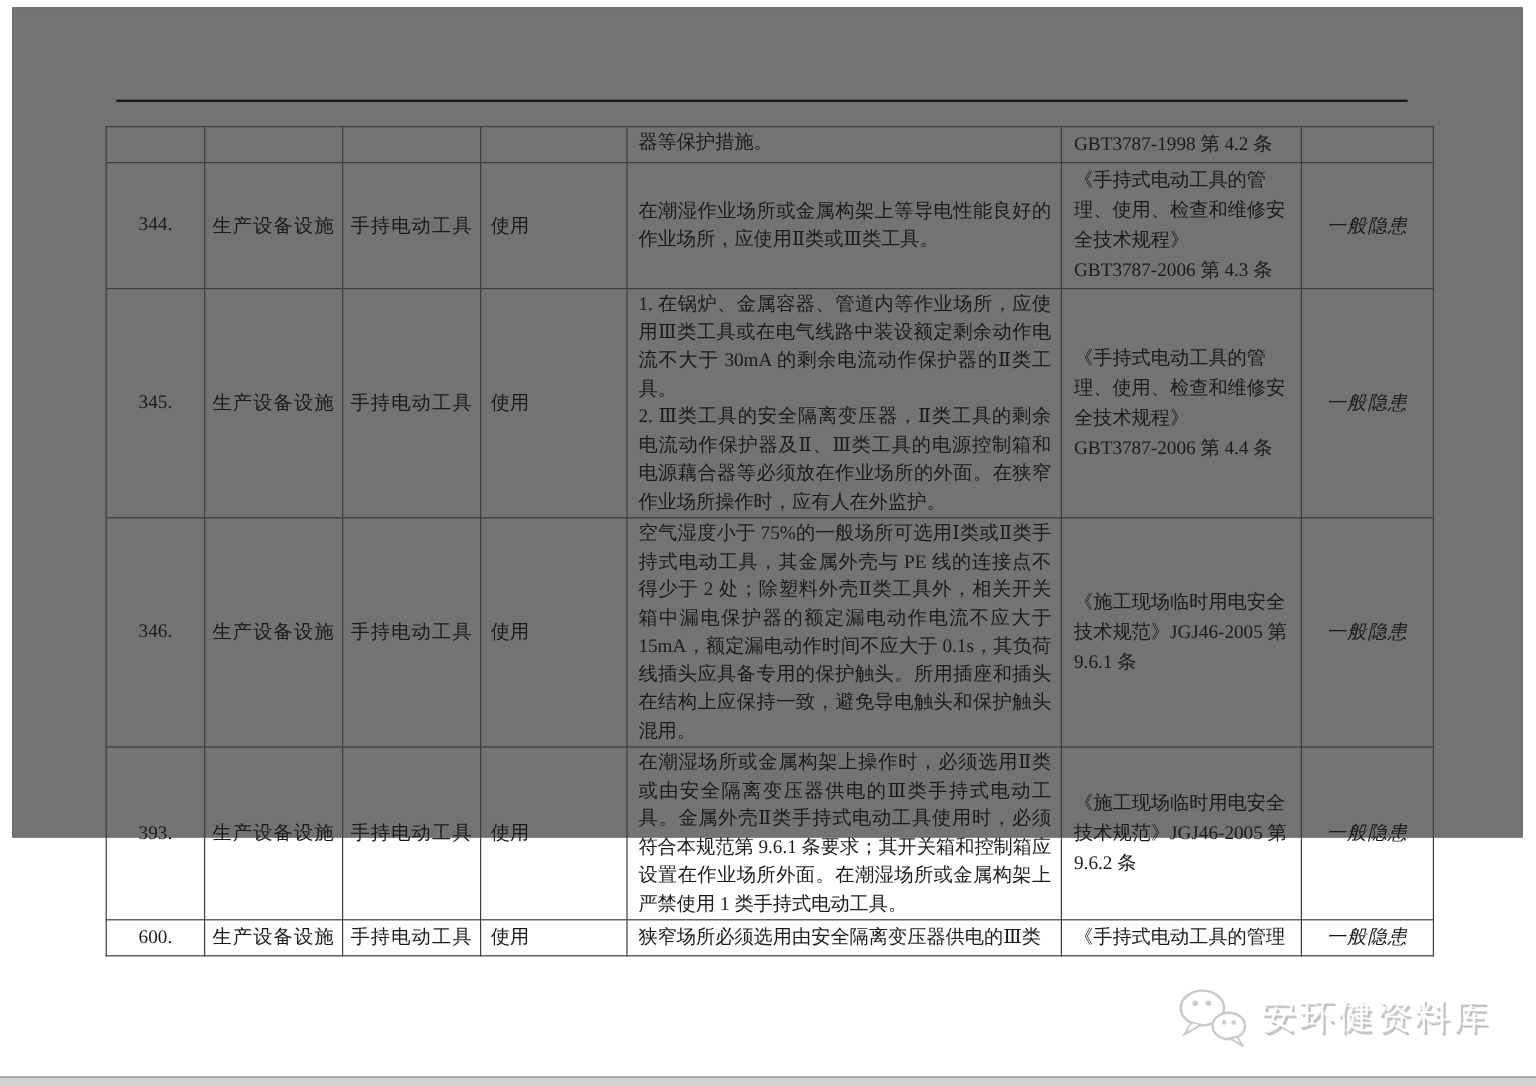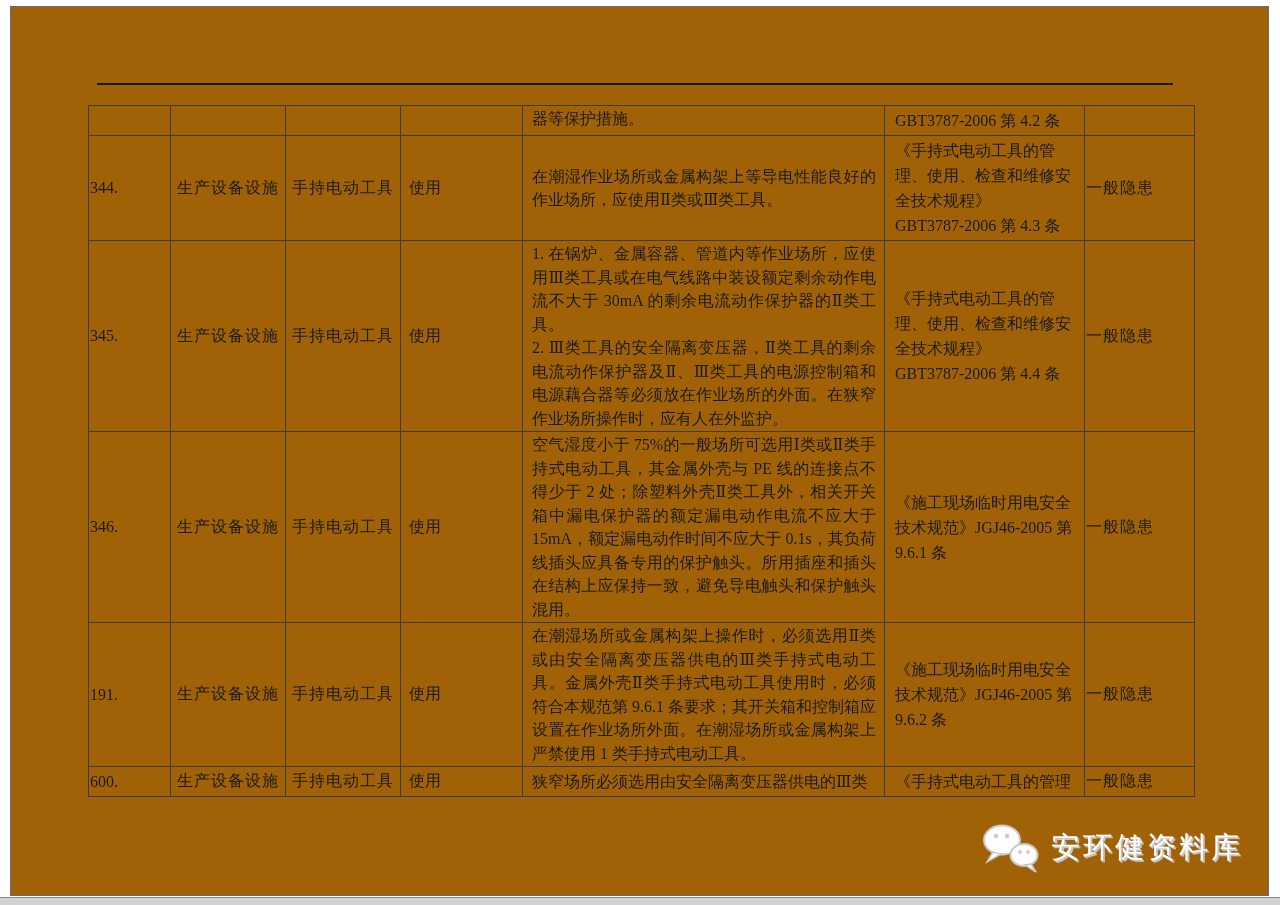--- a/index.html
+++ b/index.html
@@ -2,52 +2,52 @@
 <html><head>
 <meta charset="utf-8">
 <style>
   html,body{margin:0;padding:0;}
   body{
     width:1280px;height:905px;position:relative;background:#ffffff;
     font-family:"Liberation Serif","DejaVu Serif",serif;color:#1b1b1b;
     overflow:hidden;
   }
   .page{
-    position:absolute;left:10px;top:6px;width:1259px;height:890px;
-    border:1px solid #6e6e6e;background:#a16207;box-sizing:border-box;padding-left:48px;
+    position:absolute;left:10px;top:6px;width:1259px;height:692px;
+    border:1px solid #6e6e6e;background:#737373;box-sizing:border-box;padding-left:48px;
   }
   .header-rule{
     position:absolute;left:86px;top:76px;width:1076px;height:2px;background:#1a1a1a;
   }
   table.doc{
     position:absolute;left:77px;top:98px;border-collapse:collapse;table-layout:fixed;
     width:1106px;font-size:16px;
   }
   table.doc td{
     border:1px solid #3d3d3d;vertical-align:middle;box-sizing:border-box;
     overflow:hidden;
   }
   tr.rh0{height:26px}
   tr.rh1{height:101px}
   tr.rh2{height:189px}
   tr.rh3{height:190px}
   tr.rh4{height:137px}
   tr.rh5{height:27px}
-  td.c-no{}
+  td.c-no{text-align:center;}
   td.c-cat,td.c-item{text-align:center;letter-spacing:1px;}
   td.c-phase{text-align:left;padding-left:8px;}
   td.c-desc{
     text-align:justify;padding:1px 8px 1px 9px;line-height:23.5px;
     white-space:pre-wrap;vertical-align:middle;
   }
   td.c-basis{
     text-align:left;padding:2px 8px 2px 10px;line-height:25px;
     white-space:pre-wrap;vertical-align:middle;
   }
-  td.c-level{text-align:left;letter-spacing:1px;}
+  td.c-level{text-align:center;letter-spacing:1px;font-style:italic;}
   tr.rh0 td.c-desc{vertical-align:top;}
   tr.rh5 td.c-desc{white-space:nowrap;}
   .watermark{
     position:absolute;left:968px;top:810px;width:290px;height:62px;
     display:flex;align-items:center;gap:8px;
   }
   .watermark-text{
     font-weight:normal;font-size:29px;letter-spacing:3px;color:#ffffff;
     text-shadow:2px 2px 0 #c3c3c3, 1px 1px 0 #d8d8d8;
     font-family:"Liberation Sans","DejaVu Sans",sans-serif;
@@ -75,21 +75,21 @@
         <col style="width:200px">
       <col style="width:110px">
     </colgroup>
     <tbody>
       <tr class="rh0">
         <td class="c-no"></td>
         <td class="c-cat"></td>
         <td class="c-item"></td>
         <td class="c-phase"></td>
         <td class="c-desc">器等保护措施。</td>
-        <td class="c-basis">GBT3787-2006 第 4.2 条</td>
+        <td class="c-basis">GBT3787-1998 第 4.2 条</td>
         <td class="c-level"></td>
       </tr>
       <tr class="rh1">
         <td class="c-no">344.</td>
         <td class="c-cat">生产设备设施</td>
         <td class="c-item">手持电动工具</td>
         <td class="c-phase">使用</td>
         <td class="c-desc">在潮湿作业场所或金属构架上等导电性能良好的作业场所，应使用Ⅱ类或Ⅲ类工具。</td>
         <td class="c-basis">《手持式电动工具的管理、使用、检查和维修安全技术规程》
 GBT3787-2006 第 4.3 条</td>
@@ -109,21 +109,21 @@
       <tr class="rh3">
         <td class="c-no">346.</td>
         <td class="c-cat">生产设备设施</td>
         <td class="c-item">手持电动工具</td>
         <td class="c-phase">使用</td>
         <td class="c-desc">空气湿度小于 75%的一般场所可选用Ⅰ类或Ⅱ类手持式电动工具，其金属外壳与 PE 线的连接点不得少于 2 处；除塑料外壳Ⅱ类工具外，相关开关箱中漏电保护器的额定漏电动作电流不应大于 15mA，额定漏电动作时间不应大于 0.1s，其负荷线插头应具备专用的保护触头。所用插座和插头在结构上应保持一致，避免导电触头和保护触头混用。</td>
         <td class="c-basis">《施工现场临时用电安全技术规范》JGJ46-2005 第 9.6.1 条</td>
         <td class="c-level">一般隐患</td>
       </tr>
       <tr class="rh4">
-        <td class="c-no">191.</td>
+        <td class="c-no">393.</td>
         <td class="c-cat">生产设备设施</td>
         <td class="c-item">手持电动工具</td>
         <td class="c-phase">使用</td>
         <td class="c-desc">在潮湿场所或金属构架上操作时，必须选用Ⅱ类或由安全隔离变压器供电的Ⅲ类手持式电动工具。金属外壳Ⅱ类手持式电动工具使用时，必须符合本规范第 9.6.1 条要求；其开关箱和控制箱应设置在作业场所外面。在潮湿场所或金属构架上严禁使用 1 类手持式电动工具。</td>
         <td class="c-basis">《施工现场临时用电安全技术规范》JGJ46-2005 第 9.6.2 条</td>
         <td class="c-level">一般隐患</td>
       </tr>
       <tr class="rh5">
         <td class="c-no">600.</td>
         <td class="c-cat">生产设备设施</td>

